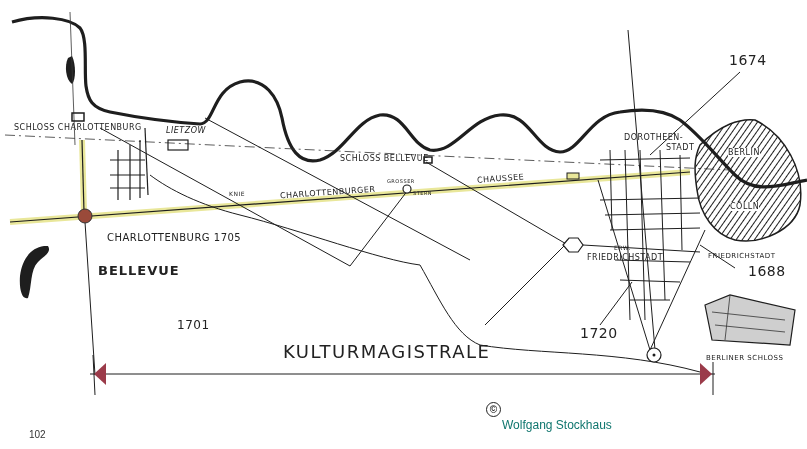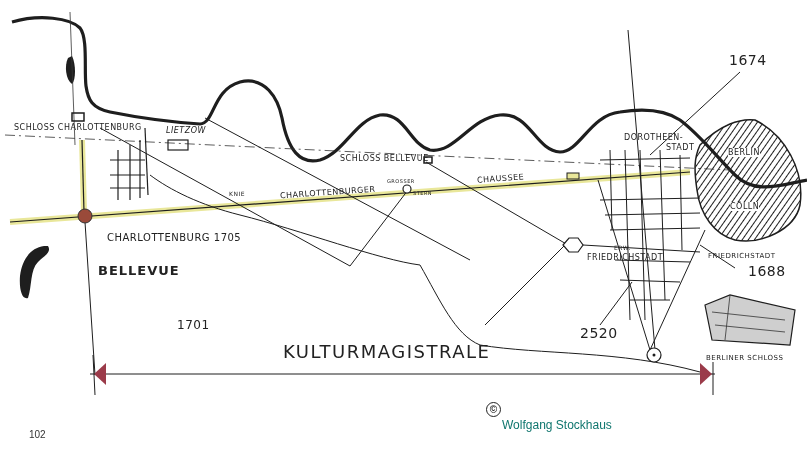--- a/index.html
+++ b/index.html
@@ -125,20 +125,20 @@
 <div class="lbl small" style="left:730px;top:202px;background:#fff;">CÖLLN</div>
 <div class="lbl small" style="left:614px;top:244px;font-size:6px;">ERW.</div>
 <div class="lbl small" style="left:587px;top:253px;">FRIEDRICHSTADT</div>
 <div class="lbl small" style="left:708px;top:252px;font-size:7px;">FRIEDRICHSTADT</div>
 <div class="lbl small" style="left:706px;top:354px;font-size:7px;">BERLINER SCHLOSS</div>
 <div class="lbl mid" style="left:283px;top:341px;font-size:18px;letter-spacing:1.5px;">KULTURMAGISTRALE</div>
 
 <div class="lbl year" style="left:729px;top:52px;">1674</div>
 <div class="lbl year" style="left:748px;top:263px;">1688</div>
 <div class="lbl year" style="left:177px;top:318px;font-size:12px;">1701</div>
-<div class="lbl year" style="left:580px;top:325px;">2520</div>
+<div class="lbl year" style="left:580px;top:325px;">1720</div>
 
 <div class="copy">©</div>
 <div class="credit" style="left:502px;top:418px;">
   <div>Wolfgang Stockhaus</div>
 </div>
 
 <div class="pagenum">102</div>
 
 </body></html>

